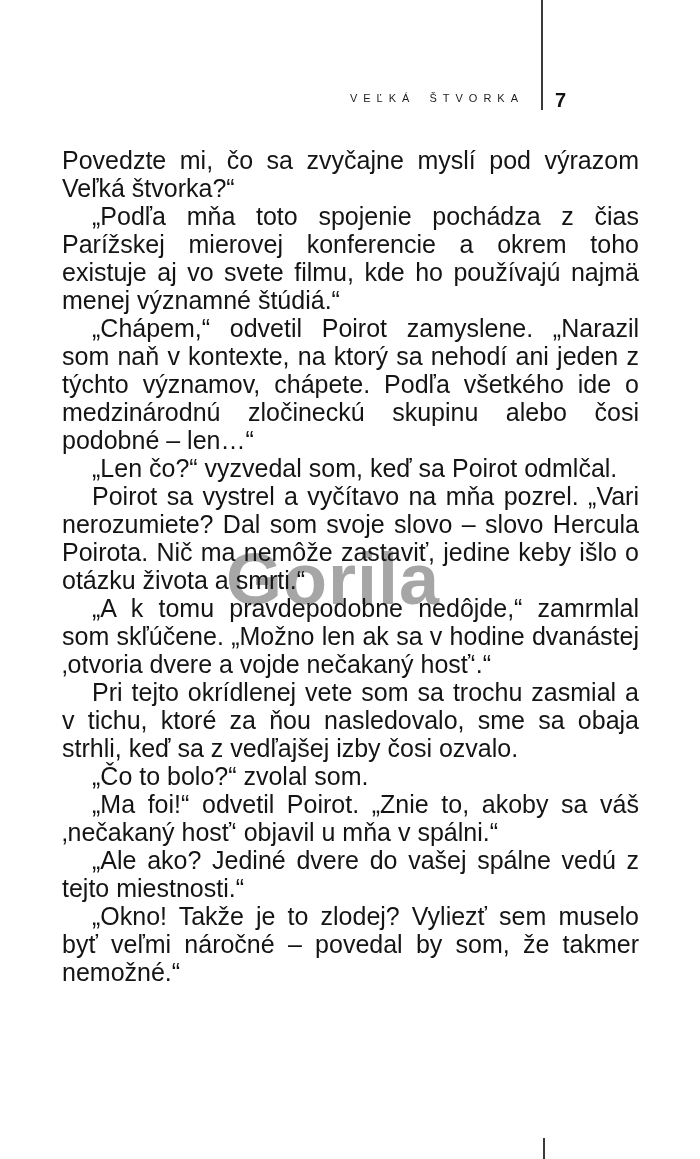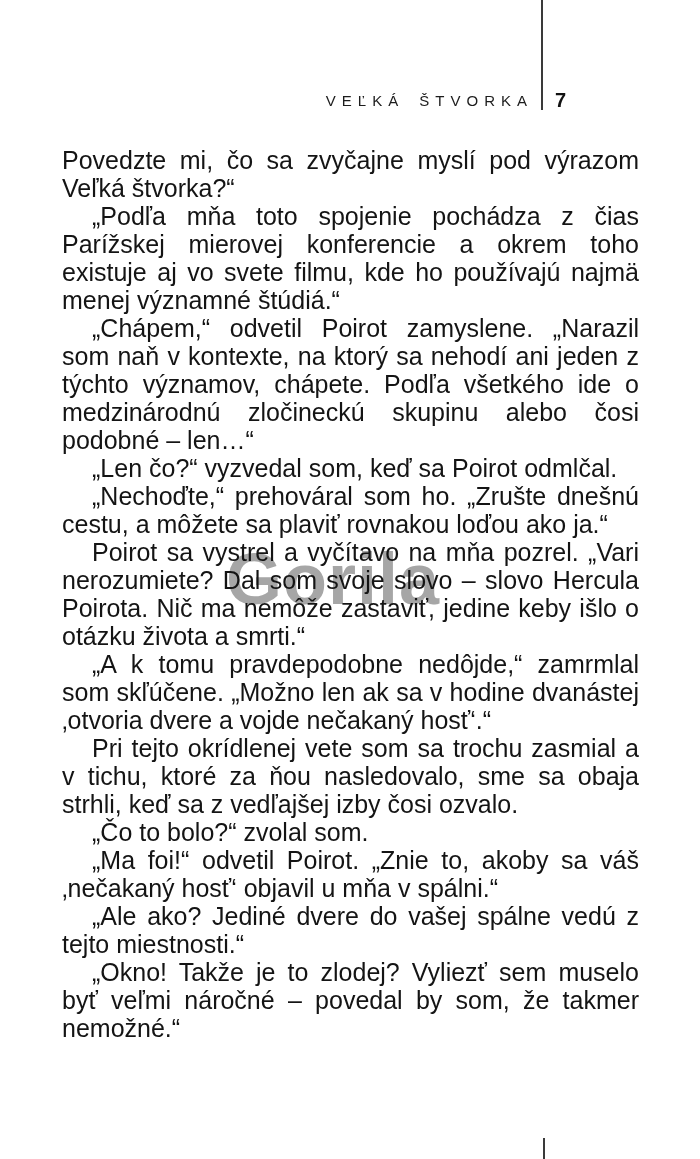--- a/index.html
+++ b/index.html
@@ -27,22 +27,22 @@
     position: absolute;
     left: 543px;
     top: 1138px;
     width: 2px;
     height: 21px;
     background: #3a3a3a;
   }
   .running-head {
     position: absolute;
     top: 92px;
-    right: 167px;
-    font-size: 15px;
+    right: 176px;
+    font-size: 11px;
     letter-spacing: 6px;
     word-spacing: 5px;
     color: #1c1c1c;
     white-space: nowrap;
     margin-left: 12px;
   }
   .page-number {
     position: absolute;
     top: 89px;
     left: 555px;
@@ -93,21 +93,20 @@
 
   <div class="page-number">7</div>
 
   <div class="watermark" style="color: rgb(166, 166, 166);">Gorila</div>
 
   <div class="body-text">
       <p class="para"><span>Povedzte mi, čo sa zvyčajne myslí pod výrazom Veľká štvorka?“</span></p>
       <p class="para indent"><span>„Podľa mňa toto spojenie pochádza z čias Parížskej mierovej konferencie a okrem toho existuje aj vo svete filmu, kde ho používajú najmä menej významné štúdiá.“</span></p>
       <p class="para indent"><span>„Chápem,“ odvetil Poirot zamyslene. „Narazil som naň v kontexte, na ktorý sa nehodí ani jeden z týchto významov, chápete. Podľa všetkého ide o medzinárodnú zločineckú skupinu alebo čosi podobné – len…“</span></p>
       <p class="para indent"><span>„Len čo?“ vyzvedal som, keď sa Poirot odmlčal.</span></p>
-      <p class="para indent"><span>„Nechoďte,“ prehováral som ho. „Zrušte dnešnú cestu, a môžete sa plaviť rovnakou loďou ako ja.“</span></p>
       <p class="para indent"><span>Poirot sa vystrel a vyčítavo na mňa pozrel. „Vari nerozumiete? Dal som svoje slovo – slovo Hercula Poirota. Nič ma nemôže zastaviť, jedine keby išlo o otázku života a smrti.“</span></p>
       <p class="para indent"><span>„A k tomu pravdepodobne nedôjde,“ zamrmlal som skľúčene. „Možno len ak sa v hodine dvanástej ‚otvoria dvere a vojde nečakaný hosť‘.“</span></p>
       <p class="para indent"><span>Pri tejto okrídlenej vete som sa trochu zasmial a v tichu, ktoré za ňou nasledovalo, sme sa obaja strhli, keď sa z vedľajšej izby čosi ozvalo.</span></p>
       <p class="para indent"><span>„Čo to bolo?“ zvolal som.</span></p>
       <p class="para indent"><span>„</span><span class="italic">Ma foi!</span><span>“ odvetil Poirot. „Znie to, akoby sa váš ‚nečakaný hosť‘ objavil u mňa v spálni.“</span></p>
       <p class="para indent"><span>„Ale ako? Jediné dvere do vašej spálne vedú z tejto miestnosti.“</span></p>
       <p class="para indent"><span>„Okno! Takže je to zlodej? Vyliezť sem muselo byť veľmi náročné – povedal by som, že takmer nemožné.“</span></p>
     </div>
 
   <div class="bottom-rule"></div>

